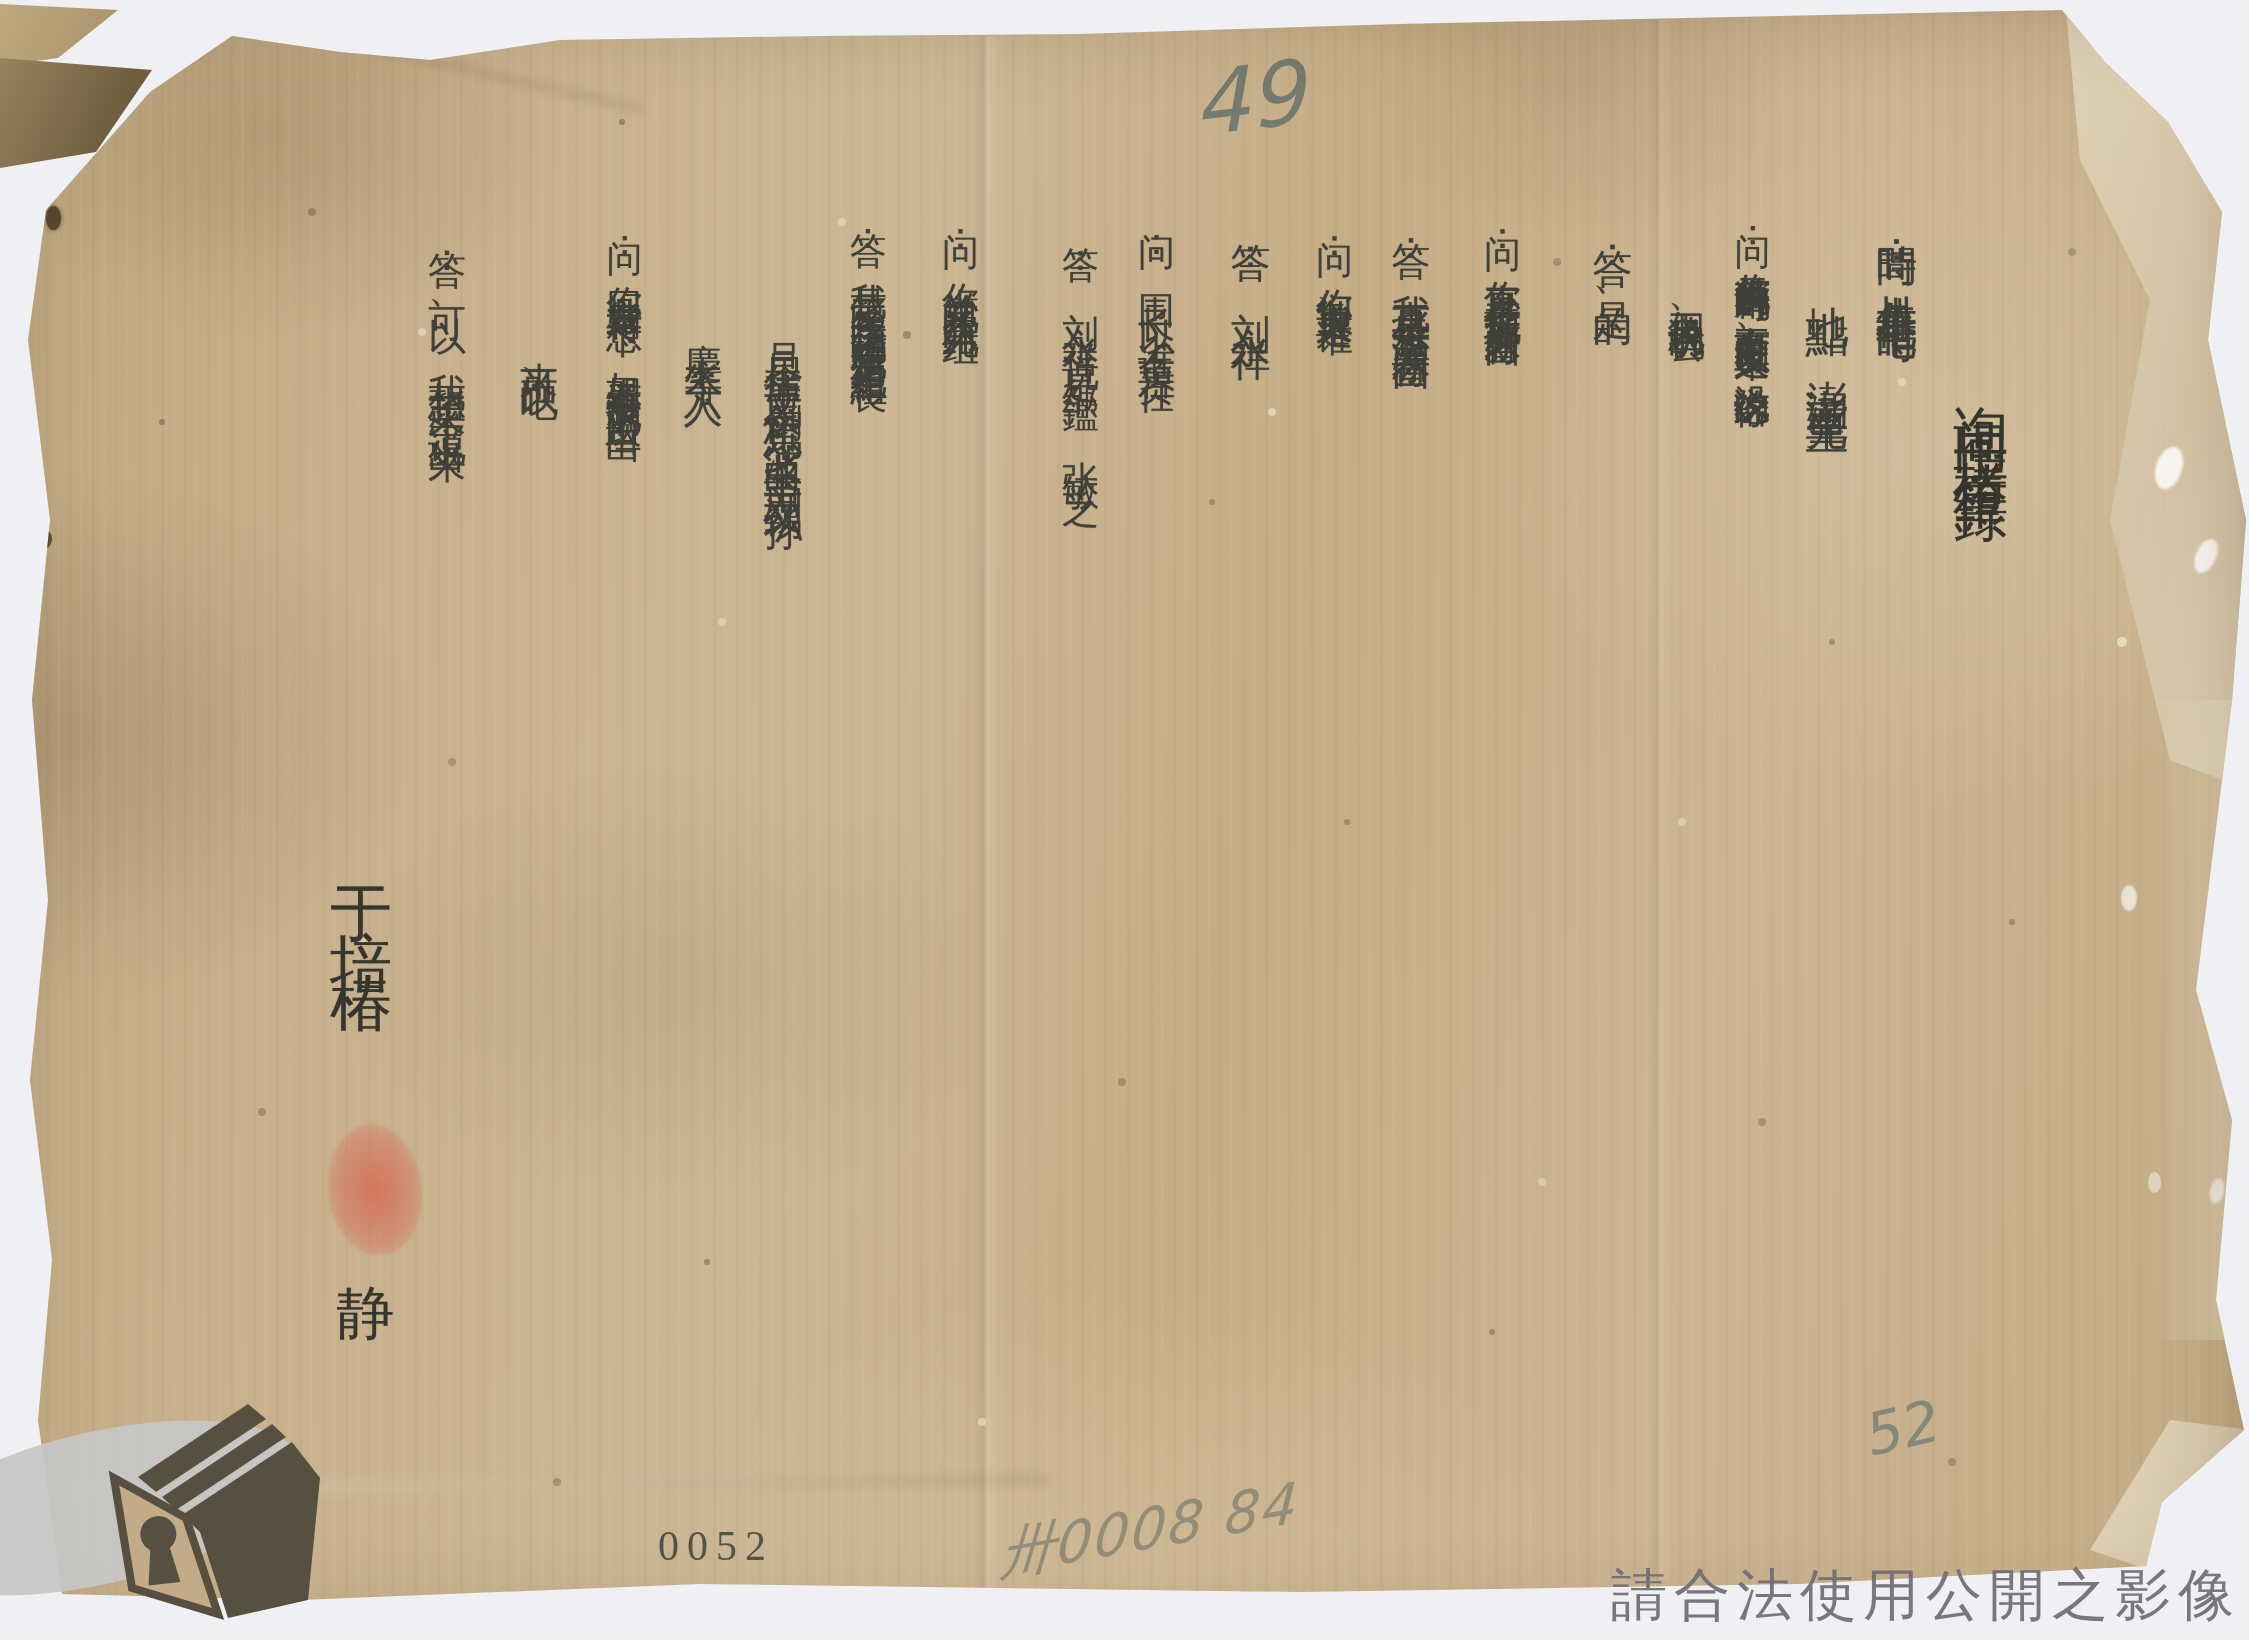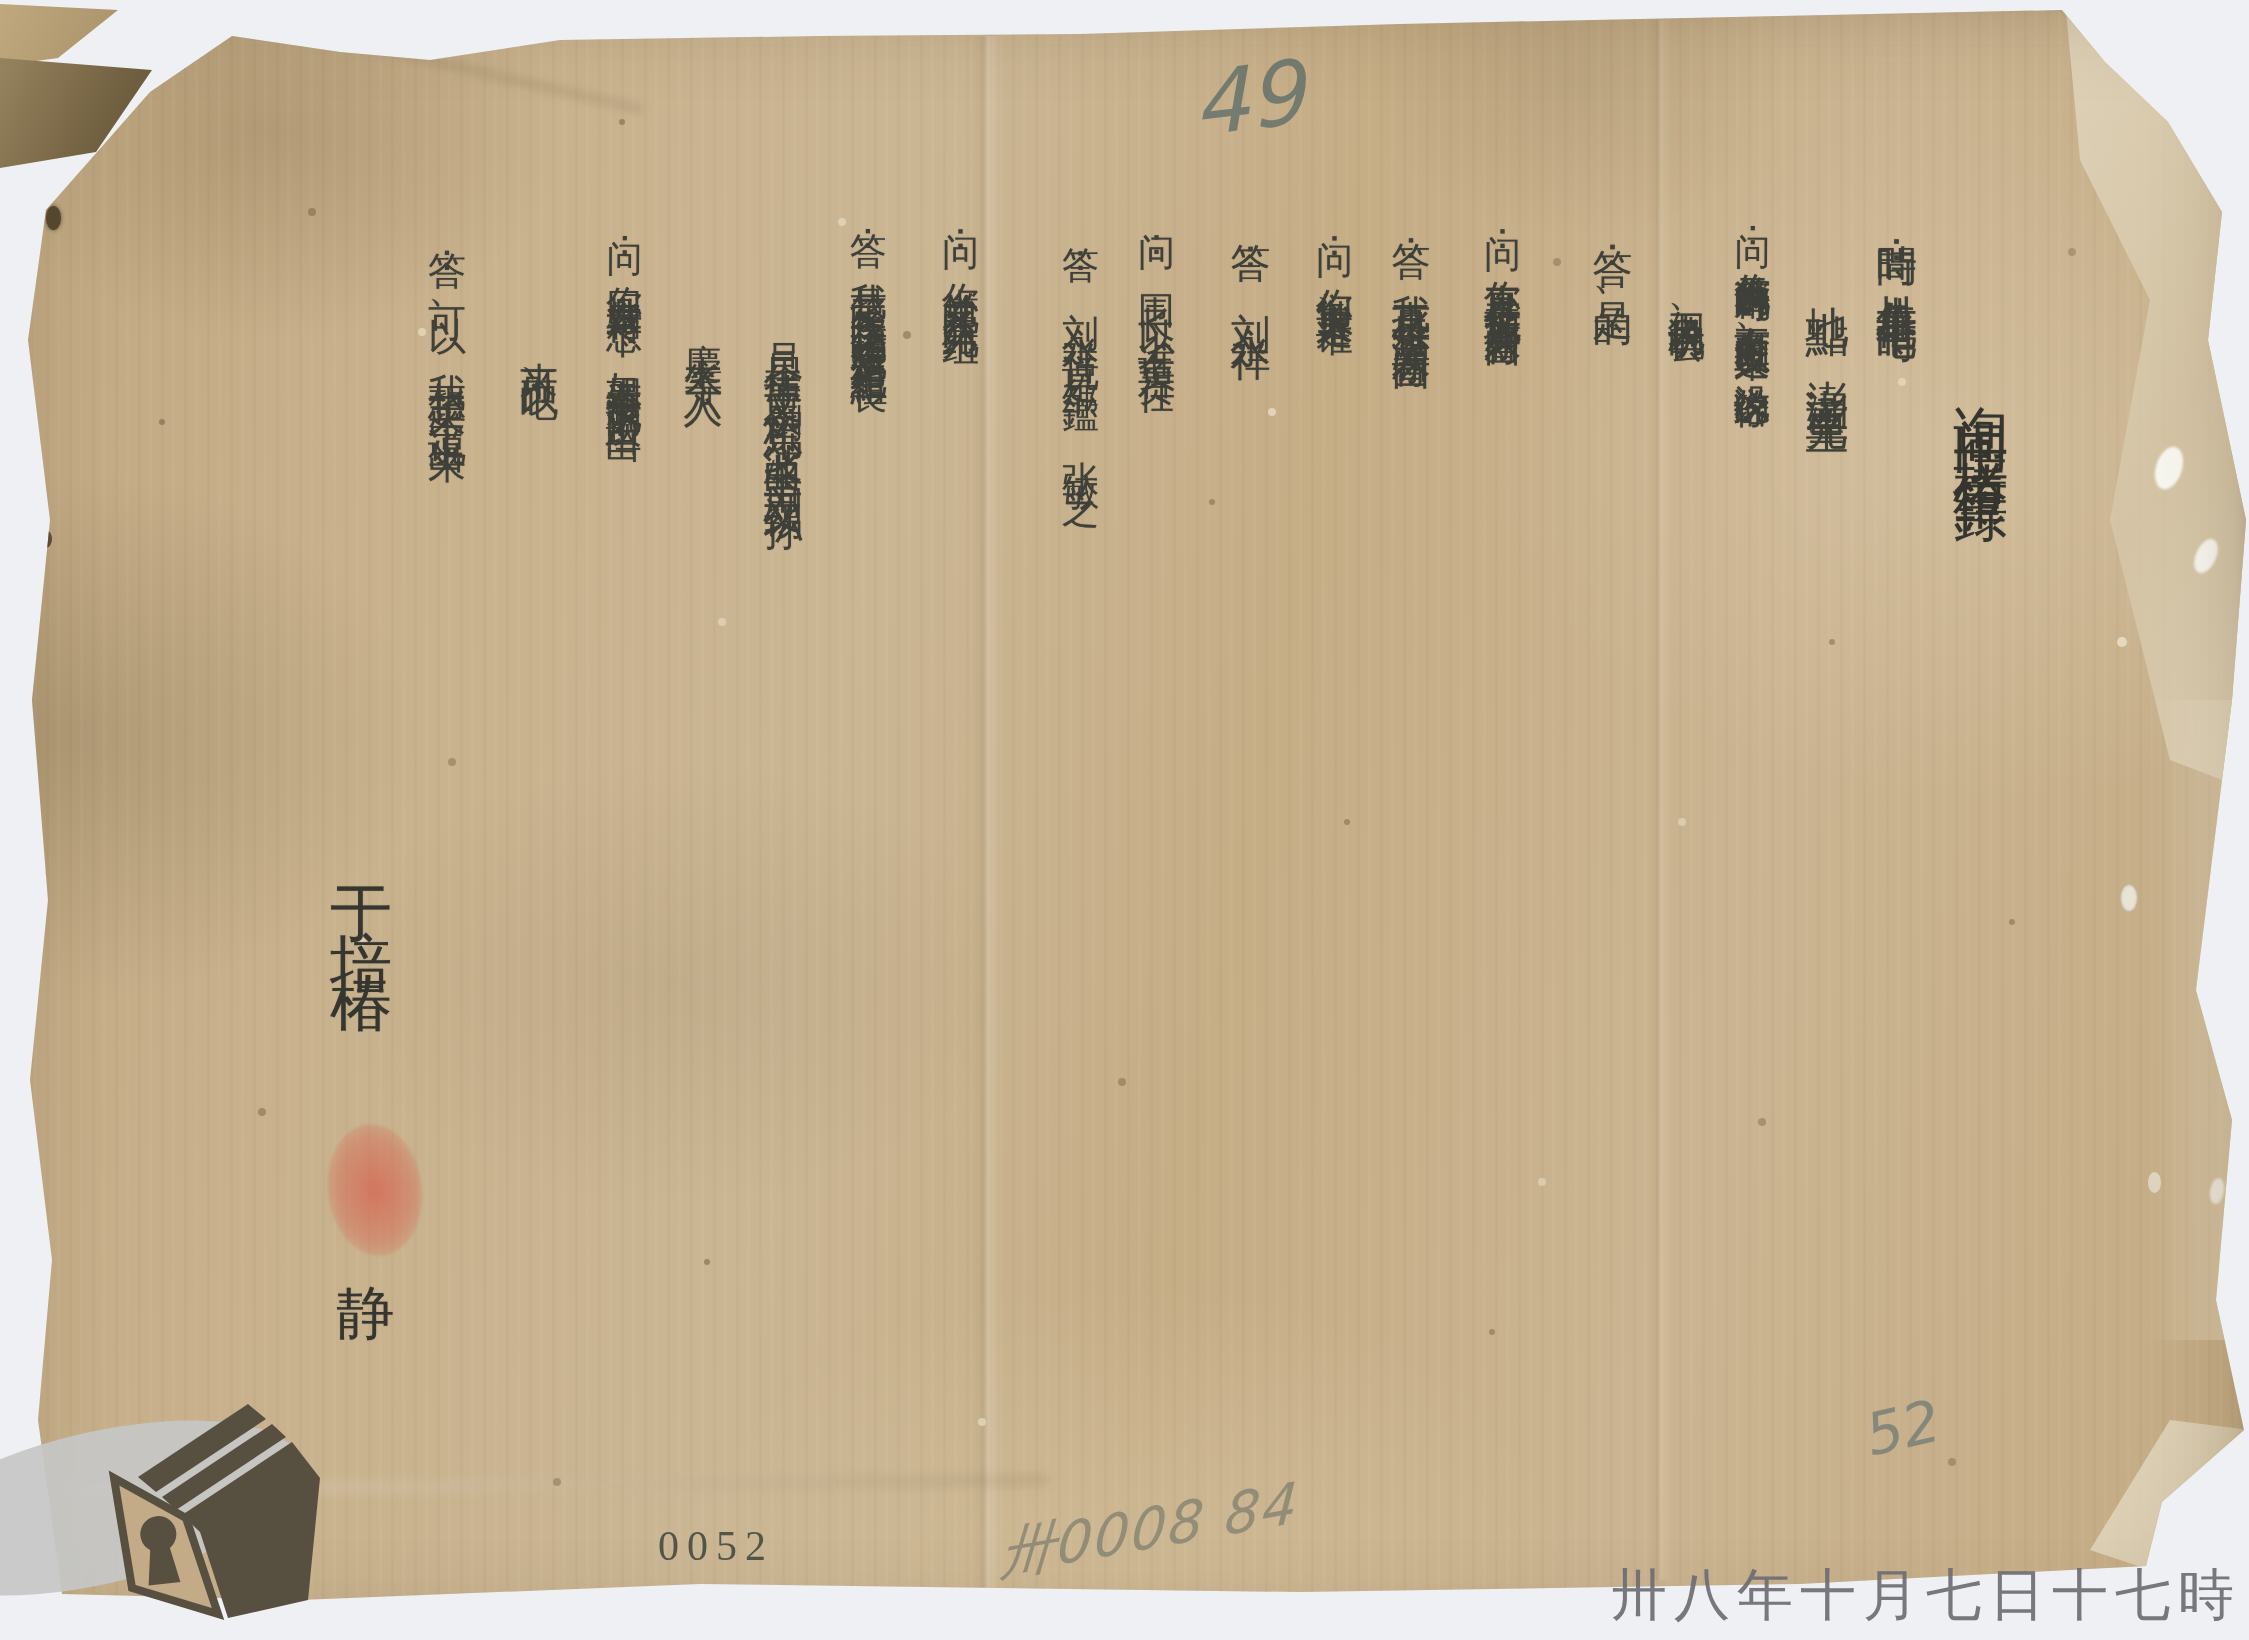--- a/index.html
+++ b/index.html
@@ -245,13 +245,13 @@
     <polygon points="176,115 286,42 300,55 190,128"></polygon>
     <polygon points="196,133 306,60 334,96 322,218 242,236 214,150"></polygon>
     <polygon points="128,96 200,136 232,232 146,206" fill="#c2ab86" stroke="#574f40" stroke-width="8"></polygon>
     <g transform="rotate(-6 174 168)">
       <circle cx="174" cy="152" r="18"></circle>
       <polygon points="165,162 183,162 191,202 159,202"></polygon>
     </g>
   </g>
 </svg>
 
-<div class="watermark">卅八年十月七日十七時</div>
+<div class="watermark">請合法使用公開之影像</div>
 
 </body></html>

